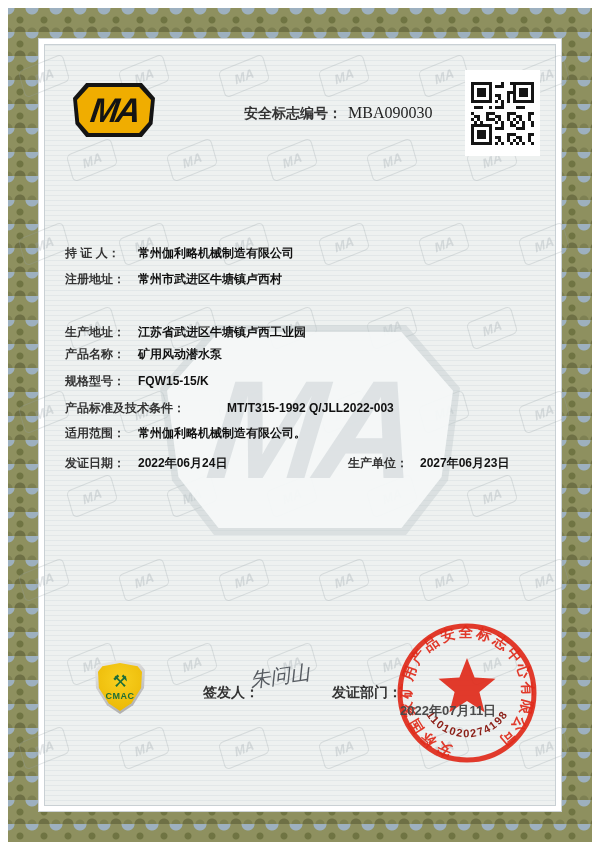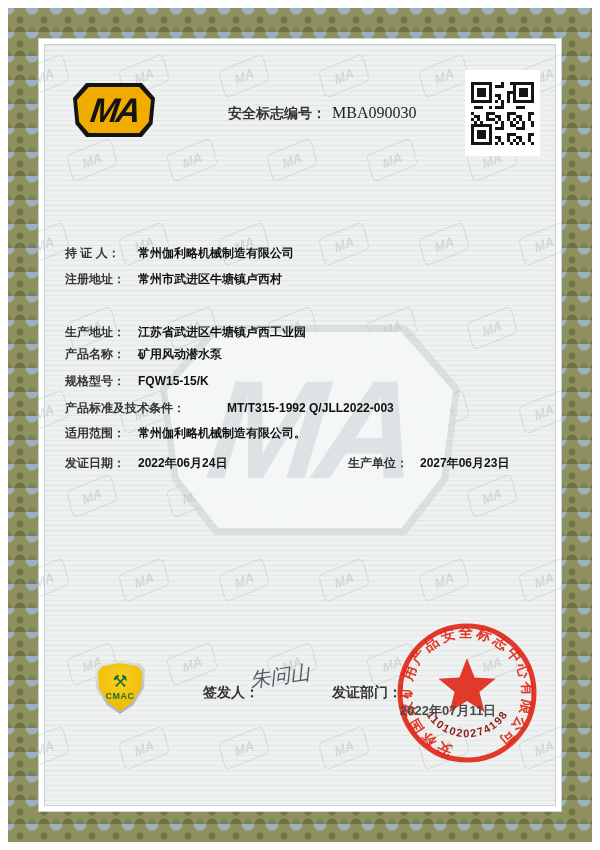--- a/index.html
+++ b/index.html
@@ -46,21 +46,21 @@
   
   .ma-badge{left:73px;top:83px;width:82px;height:54px;}
   .ma-badge .outer{position:absolute;inset:0;background:#141414;
     clip-path:polygon(16% 0%,84% 0%,100% 28%,97% 76%,84% 100%,16% 100%,3% 76%,0% 28%);}
   .ma-badge .inner-y{position:absolute;inset:4px;background:#f0ad00;
     clip-path:polygon(16% 0%,84% 0%,100% 28%,97% 76%,84% 100%,16% 100%,3% 76%,0% 28%);
     display:flex;align-items:center;justify-content:center;}
   .ma-badge .ma-text{font-weight:bold;font-style:italic;font-size:34px;color:#141414;
     letter-spacing:-3px;transform:skewX(-8deg);line-height:1;}
 
-  .cert-no{left:228px;top:104px;font-size:14px;text-align:center;}
+  .cert-no{left:244px;top:104px;font-size:14px;text-align:center;}
   .cert-no .lbl{font-weight:bold;color:#333;}
   .cert-no .val{font-family:"Liberation Serif",serif;font-size:16px;color:#222;margin-left:6px;}
 
   .qr-box{left:465px;top:70px;width:75px;height:86px;background:#ffffff;
     display:flex;align-items:center;justify-content:center;}
   .qr-grid{position:relative;width:63px;height:63px;background:#ffffff;}
   .qr-grid div{position:absolute;width:3px;height:3px;background:#151515;}
 
   .title{left:0;top:170px;width:600px;text-align:center;font-size:31px;font-weight:bold;
     color:#1a1a1a;letter-spacing:4px;font-family:"Liberation Serif","Liberation Sans",serif;}

